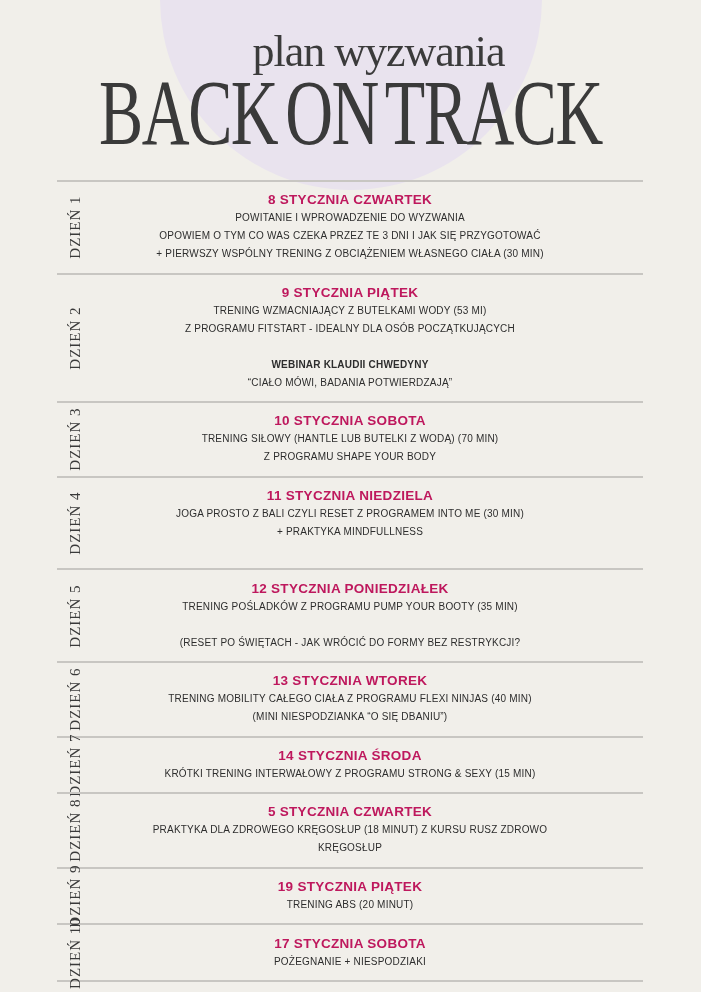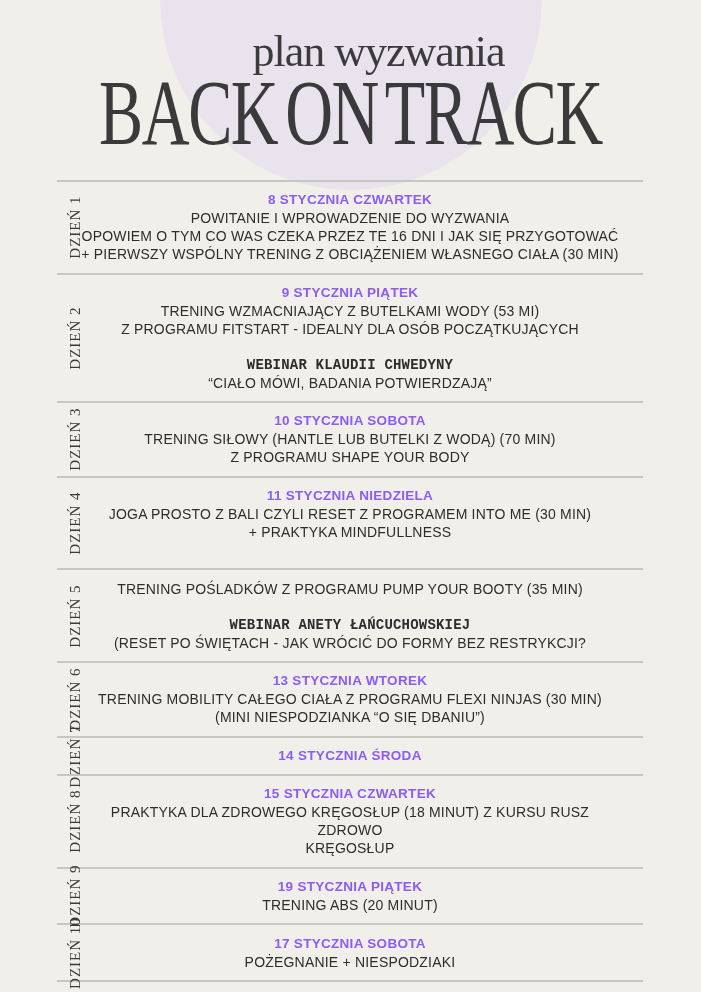--- a/index.html
+++ b/index.html
@@ -78,51 +78,51 @@
     font-size: 15px;
     letter-spacing: 1px;
     color: #3A3A3A;
     white-space: nowrap;
   }
   .day-content {
     padding: 0 22px;
     text-align: center;
   }
   .line {
-    font-size: 14px;
+    font-size: 10px;
     line-height: 18px;
     min-height: 18px;
     letter-spacing: 0.2px;
   }
   .line.date {
-    color: #8b5cf6;
+    color: #be185d;
     font-weight: bold;
     font-size: 13.5px;
     letter-spacing: 0.3px;
   }
-  .line.bold { font-weight: bold; font-family: Liberation Mono, monospace; }
+  .line.bold { font-weight: bold; }
 </style>
 </head>
 <body>
 
 <div class="page">
   <div class="decor-circle"></div>
 
   <div class="header">
     <div class="subtitle">plan wyzwania</div>
     <div class="title">BACK ON TRACK</div>
   </div>
 
   <div class="days">
   <section class="day">
     <span class="day-label">DZIEŃ 1</span>
     <div class="day-content">
       <div class="line date">8 STYCZNIA CZWARTEK</div>
     <div class="line">POWITANIE I WPROWADZENIE DO WYZWANIA</div>
-          <div class="line">OPOWIEM O TYM CO WAS CZEKA PRZEZ TE 16 DNI I JAK SIĘ PRZYGOTOWAĆ</div>
+          <div class="line">OPOWIEM O TYM CO WAS CZEKA PRZEZ TE 3 DNI I JAK SIĘ PRZYGOTOWAĆ</div>
           <div class="line">+ PIERWSZY WSPÓLNY TRENING Z OBCIĄŻENIEM WŁASNEGO CIAŁA (30 MIN)</div>
         </div>
   </section>
 
   <section class="day">
     <span class="day-label">DZIEŃ 2</span>
     <div class="day-content">
       <div class="line date">9 STYCZNIA PIĄTEK</div>
     <div class="line">TRENING WZMACNIAJĄCY Z BUTELKAMI WODY  (53 MI)</div>
           <div class="line">Z PROGRAMU FITSTART - IDEALNY DLA OSÓB POCZĄTKUJĄCYCH</div>
@@ -147,47 +147,48 @@
       <div class="line date">11 STYCZNIA NIEDZIELA</div>
     <div class="line">JOGA PROSTO Z BALI CZYLI RESET Z PROGRAMEM INTO ME (30 MIN)</div>
           <div class="line">+ PRAKTYKA MINDFULLNESS</div>
           <div class="line">&nbsp;</div>
         </div>
   </section>
 
   <section class="day">
     <span class="day-label">DZIEŃ 5</span>
     <div class="day-content">
+      <div class="line date">12 STYCZNIA PONIEDZIAŁEK</div>
     <div class="line">TRENING POŚLADKÓW Z PROGRAMU PUMP YOUR BOOTY (35 MIN)</div>
           <div class="line">&nbsp;</div>
-          <div class="line bold">WEBINAR ANETY ŁAŃCUCHOWSKIEJ</div>
           <div class="line">(RESET PO ŚWIĘTACH - JAK WRÓCIĆ DO FORMY BEZ RESTRYKCJI?</div>
         </div>
   </section>
 
   <section class="day">
     <span class="day-label">DZIEŃ 6</span>
     <div class="day-content">
       <div class="line date">13 STYCZNIA WTOREK</div>
-    <div class="line">TRENING MOBILITY CAŁEGO CIAŁA Z PROGRAMU FLEXI NINJAS (30 MIN)</div>
+    <div class="line">TRENING MOBILITY CAŁEGO CIAŁA Z PROGRAMU FLEXI NINJAS (40 MIN)</div>
           <div class="line">(MINI NIESPODZIANKA “O SIĘ DBANIU”)</div>
         </div>
   </section>
 
   <section class="day">
     <span class="day-label">DZIEŃ 7</span>
     <div class="day-content">
       <div class="line date">14 STYCZNIA ŚRODA</div>
+    <div class="line">KRÓTKI TRENING INTERWAŁOWY Z PROGRAMU STRONG &amp; SEXY (15 MIN)</div>
         </div>
   </section>
 
   <section class="day">
     <span class="day-label">DZIEŃ 8</span>
     <div class="day-content">
-      <div class="line date">15 STYCZNIA CZWARTEK</div>
+      <div class="line date">5 STYCZNIA CZWARTEK</div>
     <div class="line">PRAKTYKA DLA ZDROWEGO KRĘGOSŁUP (18 MINUT) Z KURSU RUSZ ZDROWO</div>
           <div class="line">KRĘGOSŁUP</div>
         </div>
   </section>
 
   <section class="day">
     <span class="day-label">DZIEŃ 9</span>
     <div class="day-content">
       <div class="line date">19 STYCZNIA PIĄTEK</div>
     <div class="line">TRENING ABS (20 MINUT)</div>

